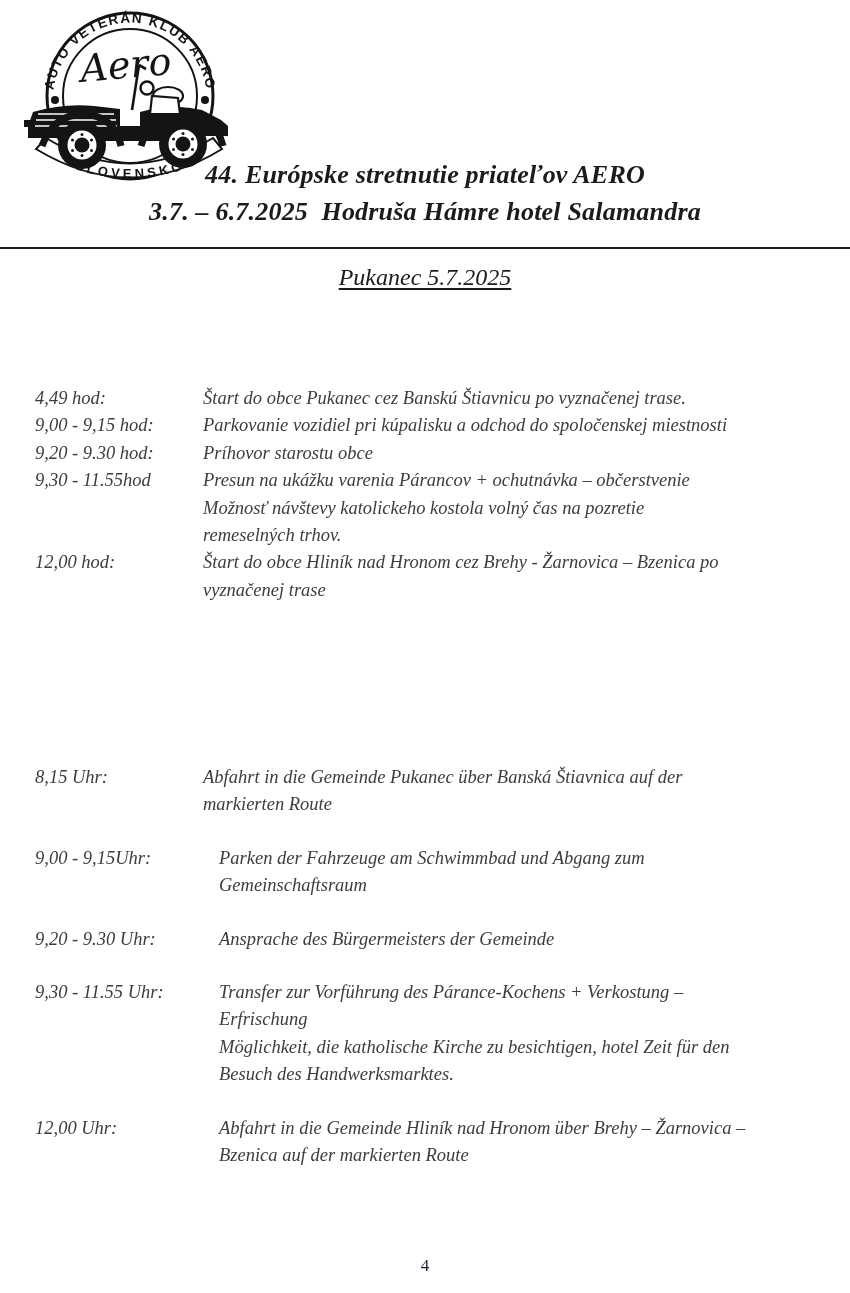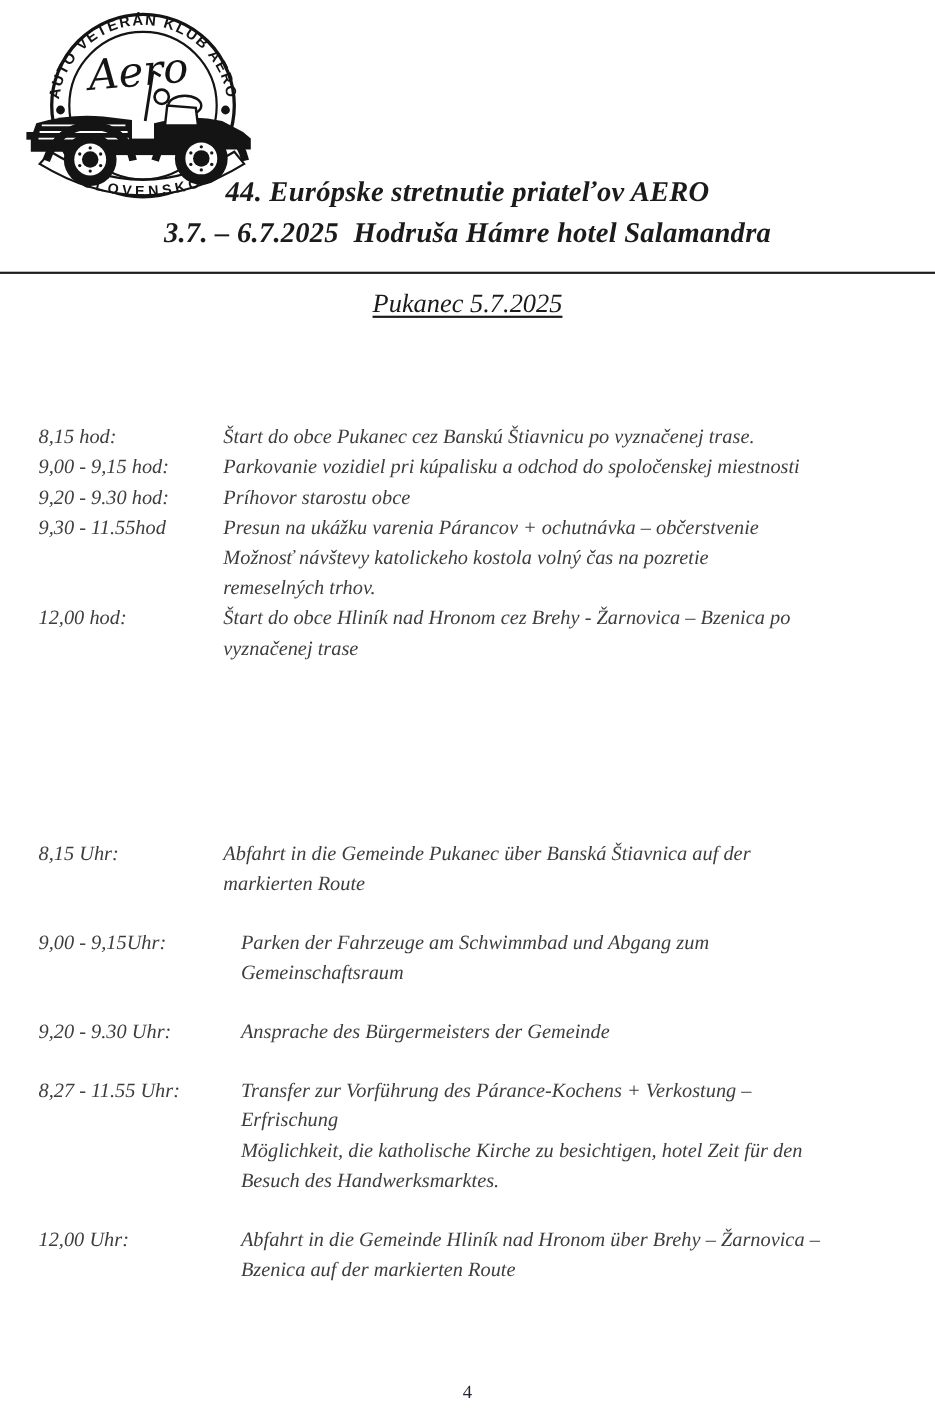--- a/index.html
+++ b/index.html
@@ -108,21 +108,21 @@
     <div class="title-main">44. Európske stretnutie priateľov AERO</div>
     <div class="title-sub">3.7. – 6.7.2025  Hodruša Hámre hotel Salamandra</div>
   </div>
 
   <div class="rule"></div>
 
   <div class="day-heading">Pukanec 5.7.2025</div>
 
   <div class="schedule schedule-sk" id="schedule-sk">
       <div class="sched-row">
-        <div class="time">8,15 hod:</div>
+        <div class="time">4,49 hod:</div>
         <div class="desc">
           <div class="line">Štart do obce Pukanec cez Banskú Štiavnicu po vyznačenej trase.</div>
         </div>
       </div>
       <div class="sched-row">
         <div class="time">9,00 - 9,15 hod:</div>
         <div class="desc">
           <div class="line">Parkovanie vozidiel pri kúpalisku a odchod do spoločenskej miestnosti</div>
         </div>
       </div>
@@ -164,21 +164,21 @@
           <div class="line">Gemeinschaftsraum</div>
         </div>
       </div>
       <div class="sched-row">
         <div class="time">9,20 - 9.30 Uhr:</div>
         <div class="desc">
           <div class="line">Ansprache des Bürgermeisters der Gemeinde</div>
         </div>
       </div>
       <div class="sched-row">
-        <div class="time">8,27 - 11.55 Uhr:</div>
+        <div class="time">9,30 - 11.55 Uhr:</div>
         <div class="desc">
           <div class="line">Transfer zur Vorführung des Párance-Kochens + Verkostung –</div>
           <div class="line">Erfrischung</div>
           <div class="line">Möglichkeit, die katholische Kirche zu besichtigen, hotel Zeit für den</div>
           <div class="line">Besuch des Handwerksmarktes.</div>
         </div>
       </div>
       <div class="sched-row">
         <div class="time">12,00 Uhr:</div>
         <div class="desc">

